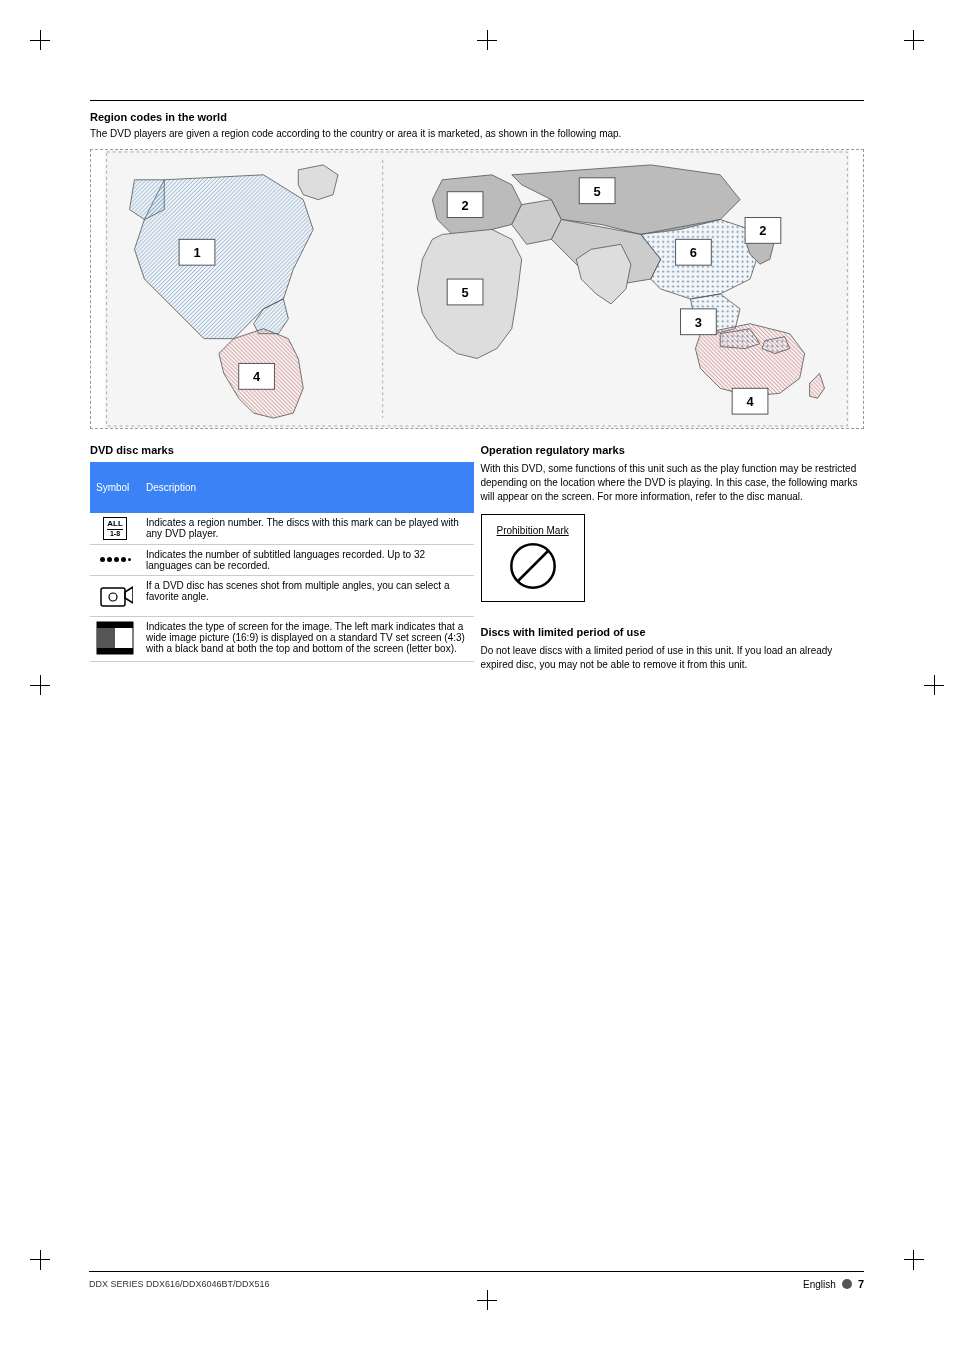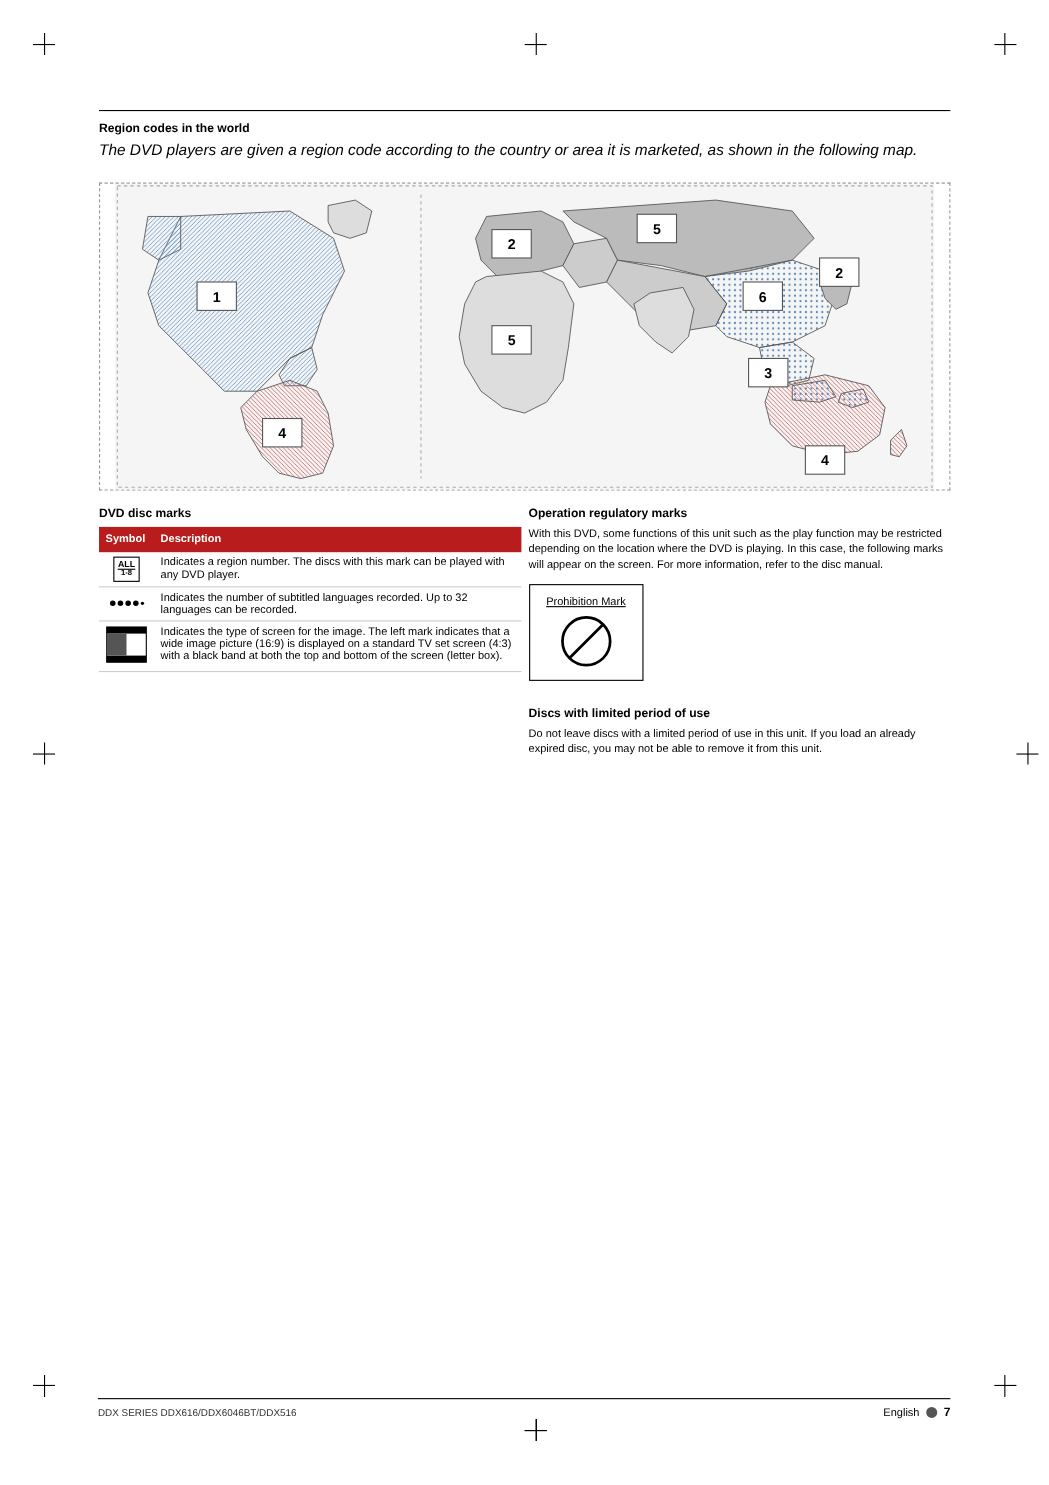--- a/index.html
+++ b/index.html
@@ -77,24 +77,23 @@
     }
 
     
     .section-title {
       font-size: 11px;
       font-weight: bold;
       margin-bottom: 4px;
     }
 
     .section-intro {
-      font-size: 14px;
+      font-size: 10px;
       line-height: 1.4;
-      margin-bottom: 19px;
-      font-style: italic;
+      margin-bottom: 8px;
     }
 
     
     .map-container {
       width: 100%;
       height: 280px;
       position: relative;
       margin-bottom: 15px;
       border: 1px dashed #999;
     }
@@ -124,26 +123,26 @@
       font-weight: bold;
       margin-bottom: 6px;
     }
 
     .disc-marks-table {
       width: 100%;
       border-collapse: collapse;
       font-size: 10px;
     }
     .disc-marks-table th {
-      background: #b91c1c;
+      background: #3b82f6;
       color: #fff;
-      padding: 6px 6px;
+      padding: 20px 6px;
       text-align: left;
       font-size: 10px;
-      font-weight: bold;
+      font-weight: normal;
     }
     .disc-marks-table td {
       padding: 4px 6px;
       vertical-align: top;
       border-bottom: 1px solid #ccc;
     }
     .disc-marks-table .symbol-cell {
       width: 45px;
       text-align: center;
       vertical-align: middle;
@@ -393,20 +392,31 @@
                 <div class="dot"></div>
                 <div class="dot"></div>
                 <div class="dot"></div>
                 <div class="dot"></div>
                 <div class="dot dot-small"></div>
               </div>
             </td>
             <td>Indicates the number of subtitled languages recorded. Up to 32 languages can be recorded.</td>
           </tr>
 
+          <tr>
+            <td class="symbol-cell">
+              <svg width="36" height="30" viewBox="0 0 36 30">
+
+                <rect x="4" y="8" width="24" height="18" rx="2" fill="none" stroke="#000" stroke-width="1.5"></rect>
+                <polygon points="28,12 36,7 36,23 28,18" fill="none" stroke="#000" stroke-width="1.5"></polygon>
+                <circle cx="16" cy="17" r="4" fill="none" stroke="#000" stroke-width="1.2"></circle>
+              </svg>
+            </td>
+            <td>If a DVD disc has scenes shot from multiple angles, you can select a favorite angle.</td>
+          </tr>
 
           <tr>
             <td class="symbol-cell">
               <svg width="38" height="34" viewBox="0 0 38 34">
 
                 <rect x="1" y="1" width="36" height="32" fill="none" stroke="#000" stroke-width="1"></rect>
                 <rect x="1" y="1" width="36" height="6" fill="#000"></rect>
                 <rect x="1" y="27" width="36" height="6" fill="#000"></rect>
                 <rect x="1" y="7" width="18" height="20" fill="#555"></rect>
                 <rect x="19" y="7" width="18" height="20" fill="none"></rect>

